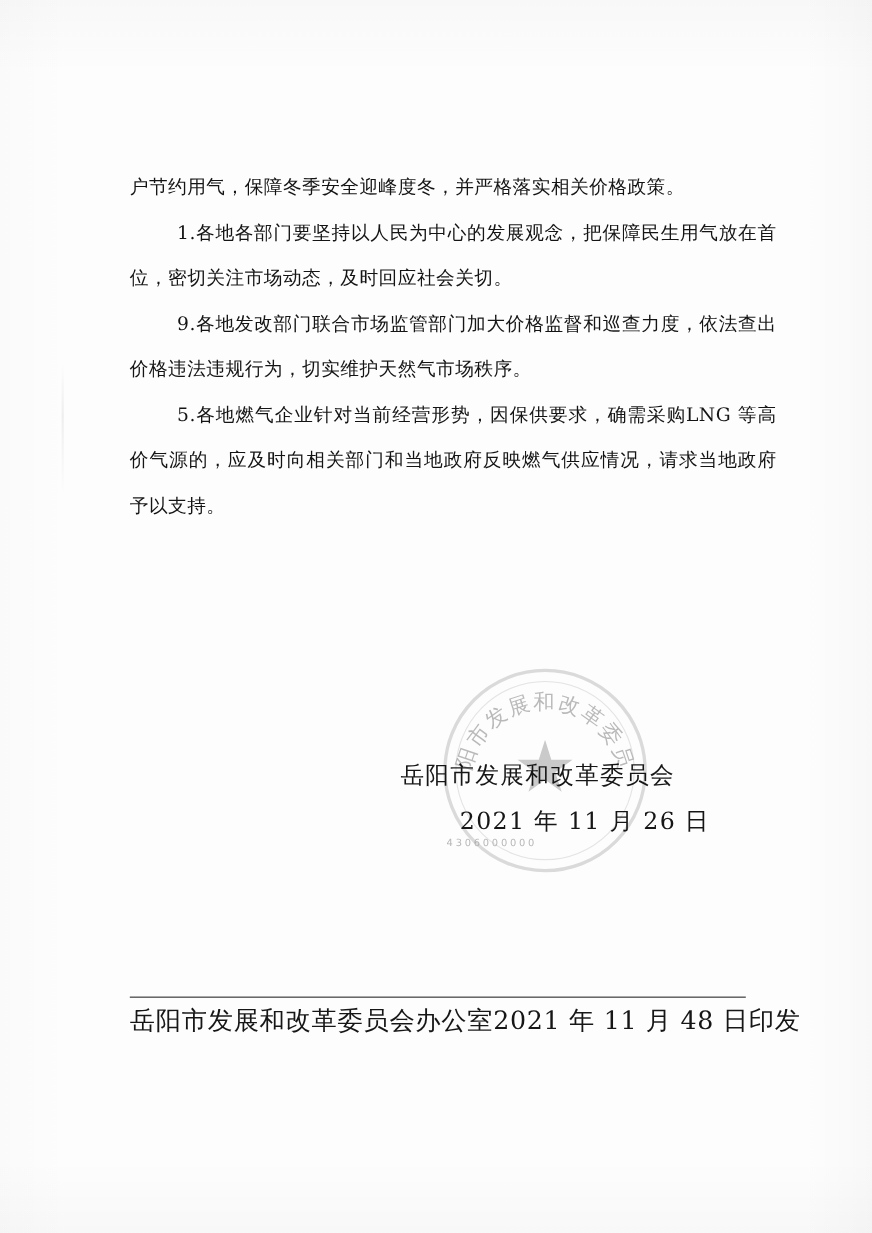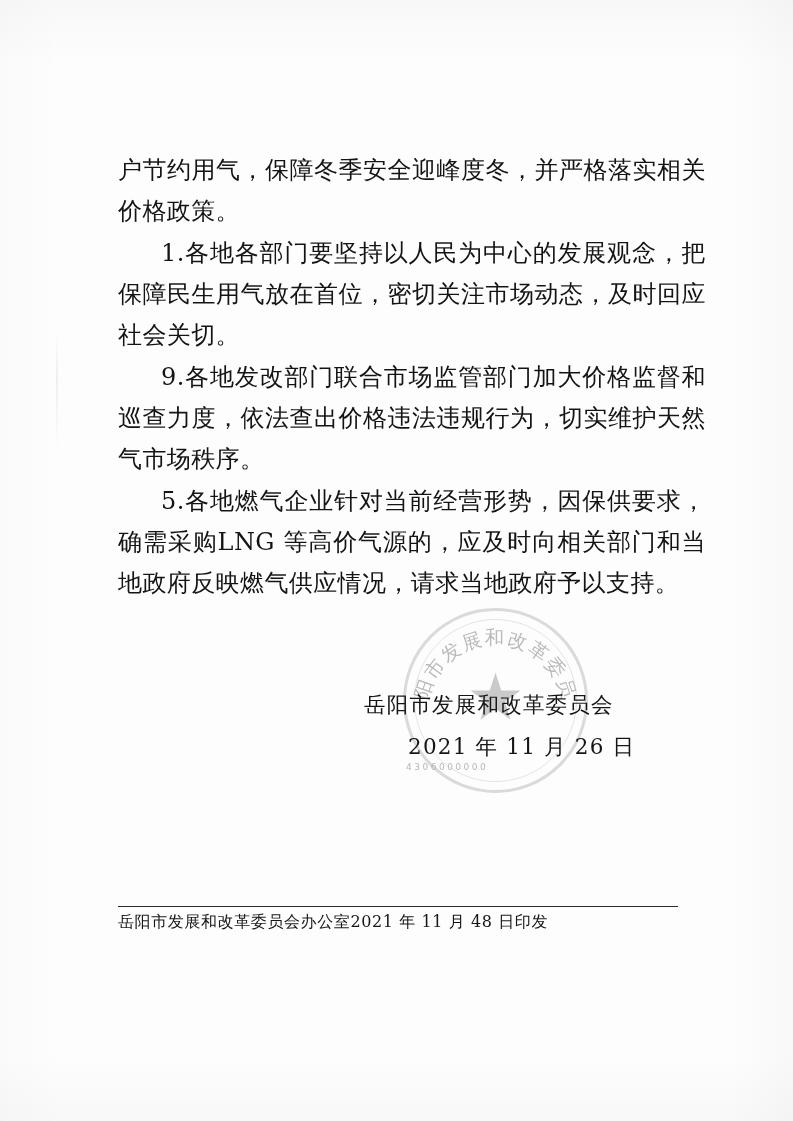--- a/index.html
+++ b/index.html
@@ -33,21 +33,21 @@
   }
 
   .content {
     position: absolute;
     left: 118px;
     top: 150px;
     width: 588px;
   }
 
   .para {
-    font-size: 24px;
+    font-size: 17px;
     line-height: 41px;
     letter-spacing: 0.4px;
     text-align: justify;
     text-justify: inter-ideograph;
     margin: 0 0 1px 0;
     color: #141414;
   }
 
   .para.indent {
     text-indent: 43px;
@@ -120,21 +120,21 @@
     position: absolute;
     left: 246px;
     top: 130px;
     font-size: 21.5px;
     letter-spacing: 1.2px;
     color: #161616;
     white-space: nowrap;
   }
   .issue-date {
     position: absolute;
-    left: 290px;
+    left: 300px;
     top: 172px;
     font-size: 21.5px;
     letter-spacing: 1.2px;
     color: #161616;
     white-space: nowrap;
   }
 
   .footer-rule {
     position: absolute;
     left: 118px;
@@ -144,21 +144,21 @@
     background: #2a2a2a;
   }
 
   .footer {
     position: absolute;
     left: 118px;
     top: 912px;
     width: 560px;
     display: flex;
     align-items: baseline;
-    font-size: 16px;
+    font-size: 23px;
     letter-spacing: 0.6px;
     color: #161616;
   }
 
   .footer-left { white-space: nowrap; }
   .footer-right { white-space: nowrap; padding-right: 6px; }
 
   .edge-mark {
     position: absolute;
     left: 56px;

